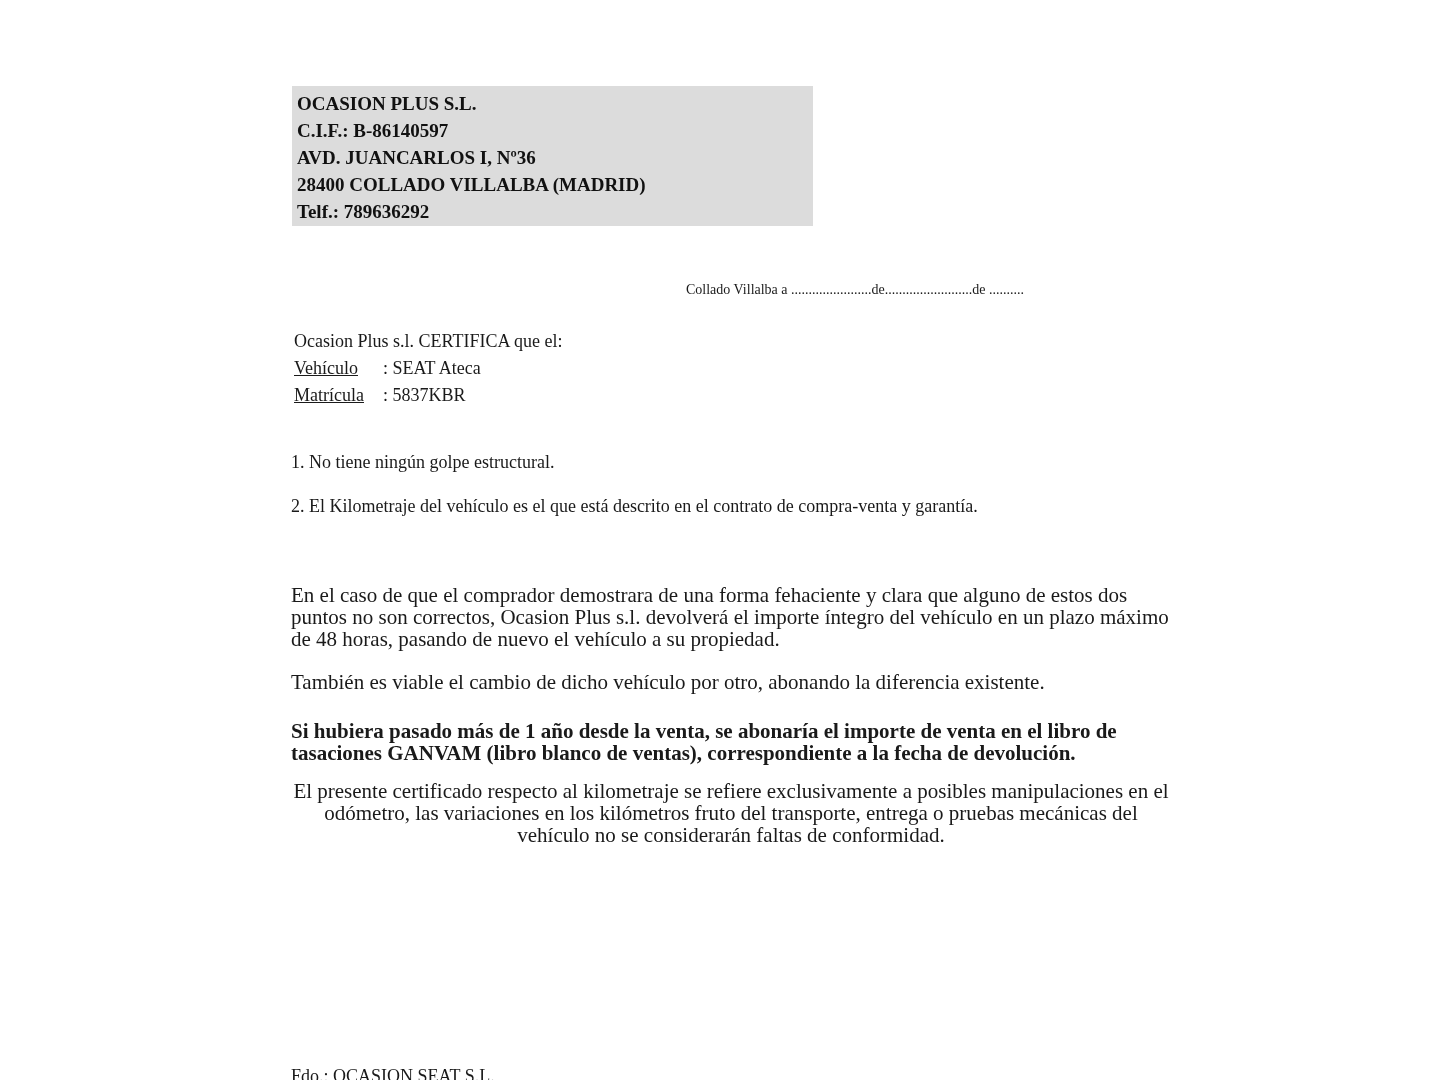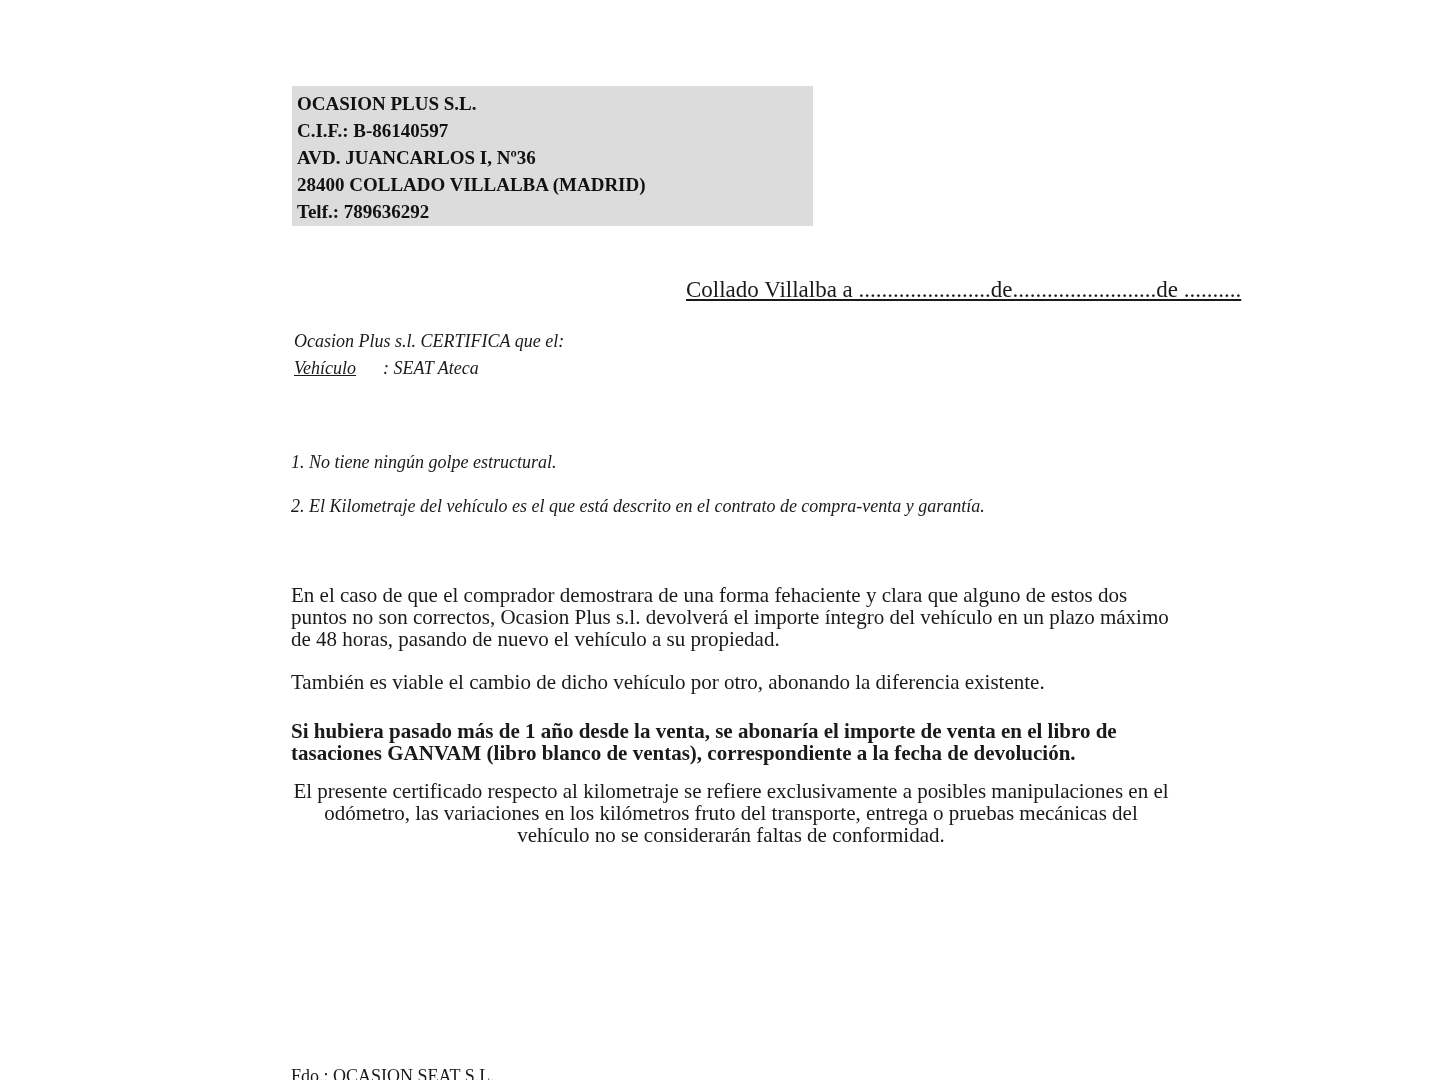--- a/index.html
+++ b/index.html
@@ -34,52 +34,50 @@
       font-weight: bold;
       font-size: 19px;
       line-height: 27px;
       color: #111;
       white-space: nowrap;
     }
     .date-line {
       position: absolute;
       left: 686px;
       top: 234px;
-      font-size: 23px;
+      font-size: 14px;
       line-height: 24px;
       white-space: nowrap;
-      text-decoration: underline;
     }
     .cert-block {
       position: absolute;
       left: 294px;
       top: 284px;
       font-size: 18px;
       line-height: 27px;
     }
     .cert-row {
       white-space: nowrap;
-      font-style: italic;
     }
     .field-label {
       text-decoration: underline;
       display: inline-block;
     }
     .field-label.vehiculo { width: 89px; }
     .field-label.matricula { width: 89px; }
     .field-value { display: inline; }
 
     .points {
       position: absolute;
       left: 291px;
       top: 406px;
       font-size: 18px;
       line-height: 24px;
     }
-    .point { white-space: nowrap; font-style: italic; }
+    .point { white-space: nowrap; }
     .point + .point { margin-top: 20px; }
 
     .para {
       position: absolute;
       left: 291px;
       width: 880px;
       font-size: 21px;
       line-height: 22px;
     }
     .para1 { top: 540px; }
@@ -109,20 +107,23 @@
     <div class="header-line">Telf.: 789636292</div>
   </div>
 
   <div class="date-line">Collado Villalba a .......................de.........................de ..........</div>
 
   <div class="cert-block">
     <div class="cert-row">Ocasion Plus s.l. CERTIFICA que el:</div>
     <div class="cert-row">
       <span class="field-label vehiculo">Vehículo</span><span class="field-value">: SEAT Ateca</span>
     </div>
+    <div class="cert-row">
+      <span class="field-label matricula">Matrícula</span><span class="field-value">: 5837KBR</span>
+    </div>
   </div>
 
   <div class="points">
     <div class="point">1. No tiene ningún golpe estructural.</div>
     <div class="point">2. El Kilometraje del vehículo es el que está descrito en el contrato de compra-venta y garantía.</div>
   </div>
 
   <div class="para para1">En el caso de que el comprador demostrara de una forma fehaciente y clara que alguno de estos dos puntos no son correctos, Ocasion Plus s.l. devolverá el importe íntegro del vehículo en un plazo máximo de 48 horas, pasando de nuevo el vehículo a su propiedad.</div>
   <div class="para para2">También es viable el cambio de dicho vehículo por otro, abonando la diferencia existente.</div>
   <div class="para para3">Si hubiera pasado más de 1 año desde la venta, se abonaría el importe de venta en el libro de tasaciones GANVAM (libro blanco de ventas), correspondiente a la fecha de devolución.</div>

